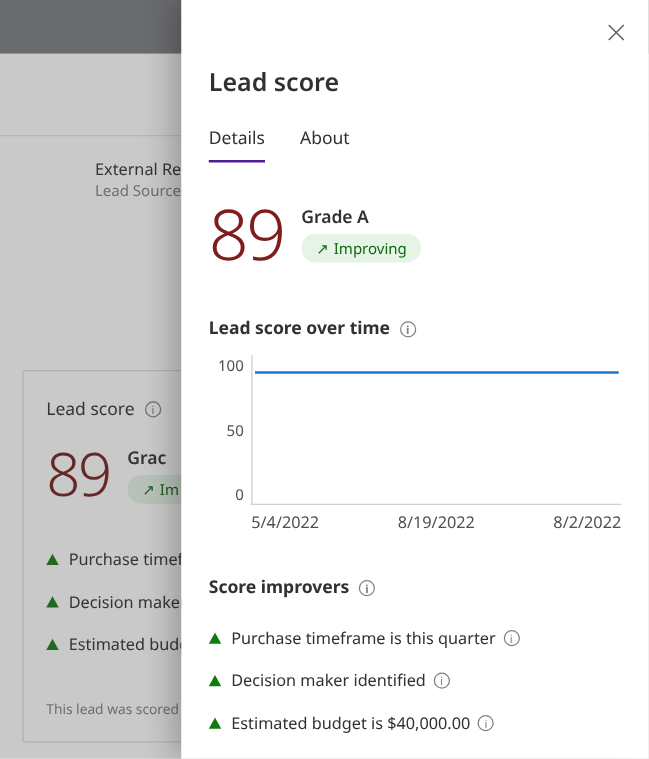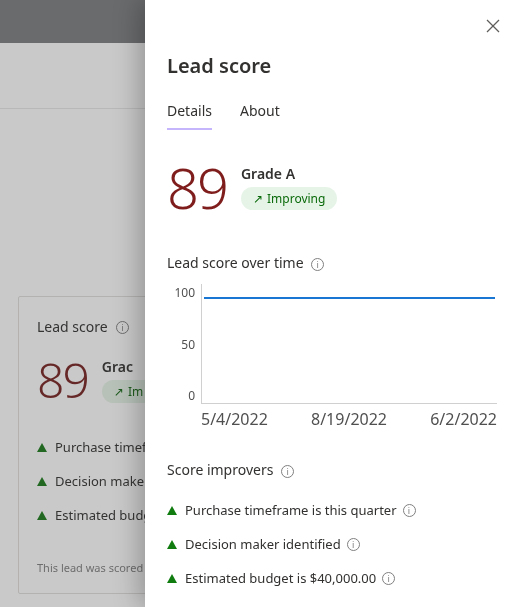--- a/index.html
+++ b/index.html
@@ -73,44 +73,48 @@
     position: absolute; top: 16px; right: 16px;
     width: 20px; height: 20px;
     display: flex; align-items: center; justify-content: center;
     font-size: 18px; color: #605e5c; cursor: pointer;
   }
   .close svg { width: 14px; height: 14px; stroke: #605e5c; stroke-width: 1.2; }
   .panel h1 { font-size: 20px; font-weight: 600; color: #323130; margin-top: 32px; }
 
   .tabs { display: flex; gap: 28px; margin-top: 22px; border-bottom: 1px solid transparent; }
   .tab { font-size: 14px; color: #323130; padding-bottom: 8px; cursor: pointer; }
-  .tab.active { color: #323130; border-bottom: 2px solid #c4b5fd; font-weight: 400; }
+  .tab.active { color: #323130; border-bottom: 2px solid #4c1d95; font-weight: 400; }
 
   .panel .scorerow { margin-top: 18px; }
   .panel .bigscore { font-size: 56px; }
 
-  .subhead { font-size: 14px; font-weight: 400; color: #323130; margin-top: 28px; }
+  .subhead { font-size: 14px; font-weight: 700; color: #323130; margin-top: 28px; }
 
   .chart { margin-top: 12px; position: relative; height: 140px; }
   .ylabels { position: absolute; left: 0; top: 0; height: 120px; display: flex; flex-direction: column; justify-content: space-between; align-items: flex-end; width: 28px; font-size: 12px; color: #505050; text-align: right; }
   .plot { position: absolute; left: 34px; right: 0; top: 0; height: 120px; border-left: 1px solid #d0d0d0; border-bottom: 1px solid #d0d0d0; }
   .line { position: absolute; left: 2px; right: 2px; height: 2px; background: #1976d2; }
-  .xlabels { position: absolute; left: 34px; right: 0; top: 124px; display: flex; justify-content: space-between; font-size: 16px; color: #505050; }
+  .xlabels { position: absolute; left: 34px; right: 0; top: 124px; display: flex; justify-content: space-between; font-size: 13px; color: #505050; }
 
   .panel .imp-list { margin-top: 14px; }
   .panel .imp-list li { padding: 8px 0; }
   .panel .imp-list .info-ico { margin-left: 6px; }
 </style>
 </head>
 <body>
 
 <div class="backdrop">
   <div class="topbar"></div>
   <div class="section-plain"></div>
 
+  <div class="source-line">
+    <div class="src-val">External Re</div>
+    <div class="src-lbl">Lead Source</div>
+  </div>
 
   <div class="card">
     <div>
       <span class="card-title">Lead score</span>
       <span class="info-ico">i</span>
     </div>
     <div class="scorerow">
       <div class="bigscore">89</div>
       <div class="gradecol">
         <div class="grade">Grac</div>
@@ -176,21 +180,21 @@
       <span>100</span>
       <span>50</span>
       <span>0</span>
     </div>
     <div class="plot">
       <div class="line" id="chart-line" style="top: 13.2px;"></div>
     </div>
     <div class="xlabels">
       <span>5/4/2022</span>
       <span>8/19/2022</span>
-      <span>6/2/2022</span>
+      <span>8/2/2022</span>
     </div>
   </div>
 
   <div class="subhead" style="margin-top:36px">
     <span>Score improvers</span>
     <span class="info-ico">i</span>
   </div>
   <ul class="imp-list">
     <li>
         <span class="tri"></span>

